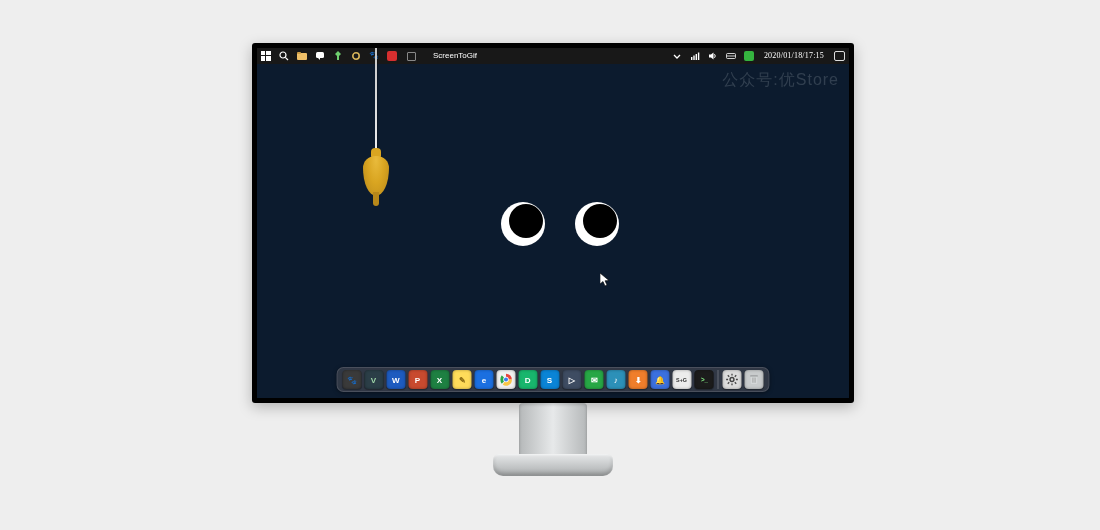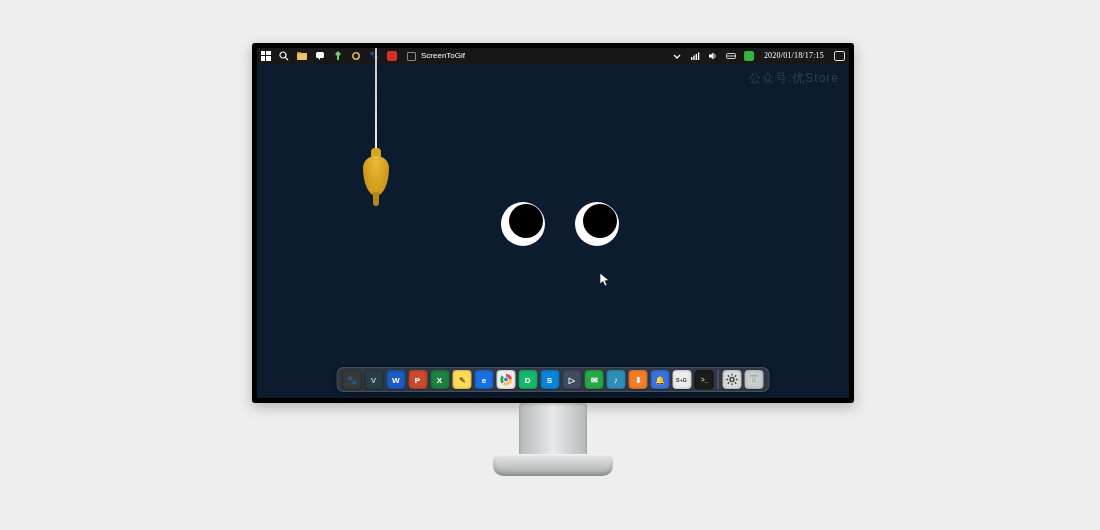--- a/index.html
+++ b/index.html
@@ -47,30 +47,30 @@
   .taskbar {
     position:absolute; top:0; left:0; right:0; height:16px;
     background:var(--taskbar-bg); color:var(--taskbar-fg);
     display:flex; align-items:center; justify-content:space-between;
     font-size:8px; line-height:16px; padding:0 2px;
   }
   .tb-left, .tb-right { display:flex; align-items:center; gap:4px; }
   .tb-item { display:flex; align-items:center; justify-content:center; height:16px; padding:0 2px; }
   .tb-ico { width:10px; height:10px; display:flex; align-items:center; justify-content:center; }
   .tb-red   { background:#d62f2f; border-radius:2px; }
-  .tb-app   { display:flex; align-items:center; gap:5px; padding:0 4px; }
+  .tb-app   { display:flex; align-items:center; gap:17px; padding:0 4px; }
   .tb-app .sq { width:9px; height:9px; background:#1a1a1a; border:1px solid #888; border-radius:1px; }
   .tb-clock { padding:0 4px; letter-spacing:.2px;font-family:Liberation Serif, serif; }
   .tb-badge { width:10px; height:10px; border-radius:2px; }
   .tb-green { background:#35b43f; }
   .tb-msg   { width:11px; height:10px; border:1px solid #ddd; border-radius:2px; position:relative; }
   
   .watermark {
     position:absolute; top:22px; right:10px; color:var(--watermark);
-    font-size:12px; letter-spacing:1px; opacity:.55; user-select:none;
+    font-size:16px; letter-spacing:1px; opacity:.55; user-select:none;
   }
   
   .pullcord {
     position:absolute; left:118px; top:0; width:2px; height:108px;
     background:linear-gradient(to bottom,#c6c6c6,#efefef);
     box-shadow:1px 0 1px rgba(0,0,0,.25);
   }
   .tassel {
     position:absolute; left:100px; top:100px; width:38px; height:58px;
   }

